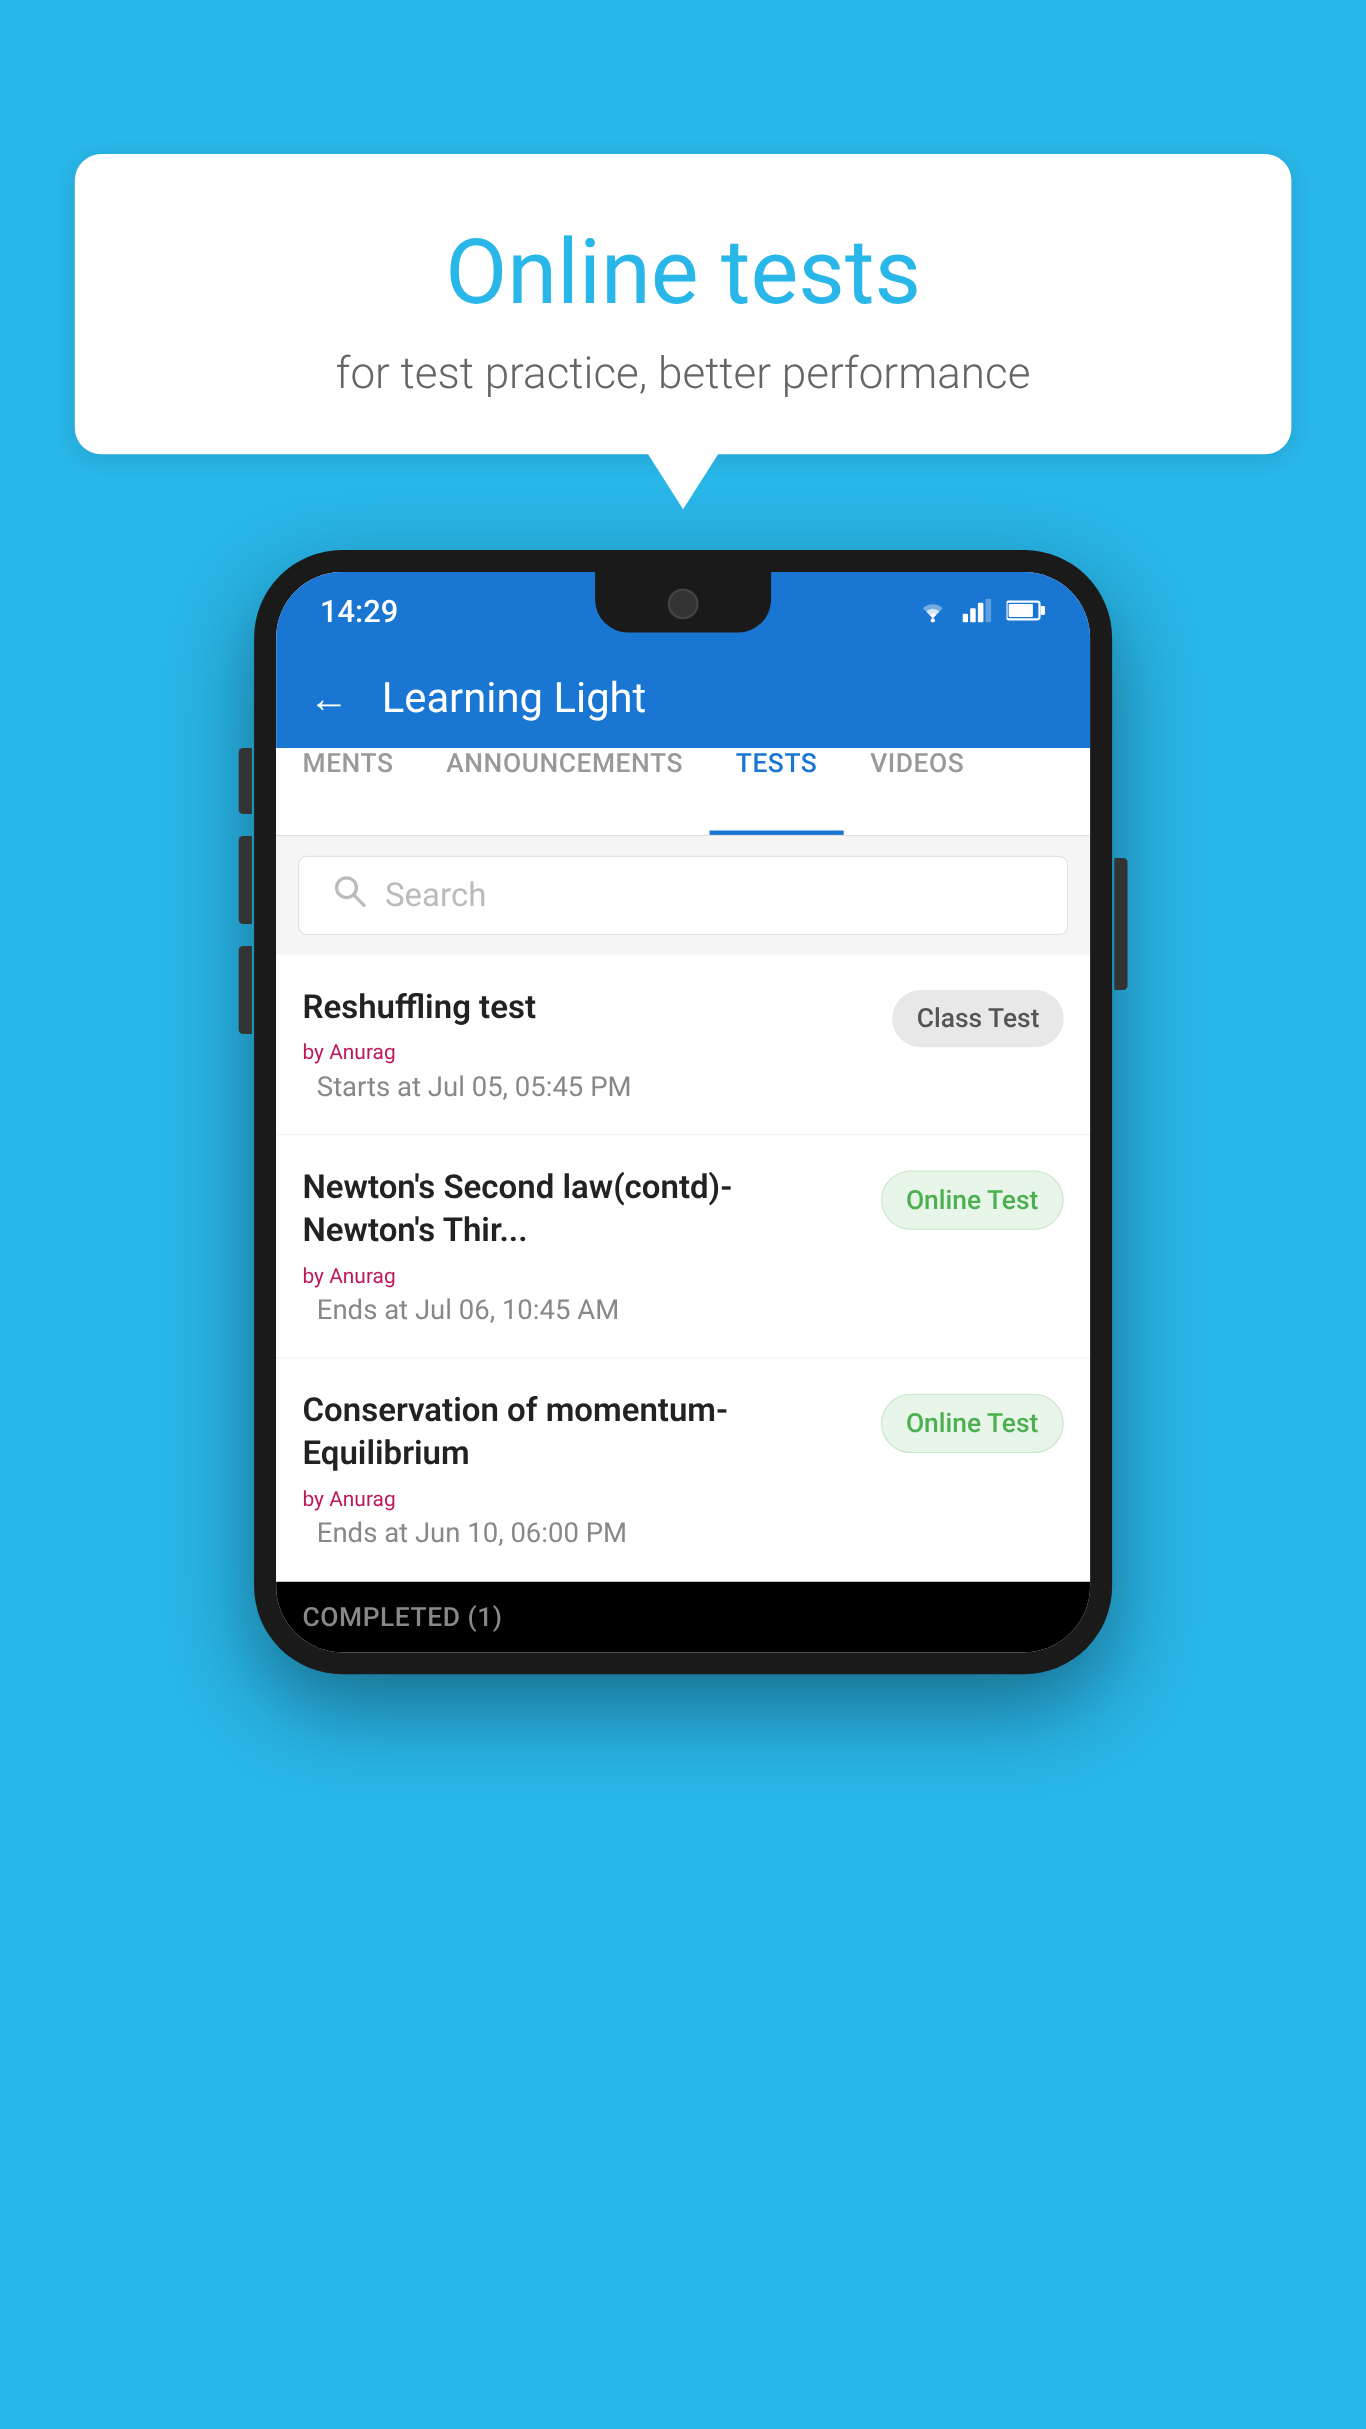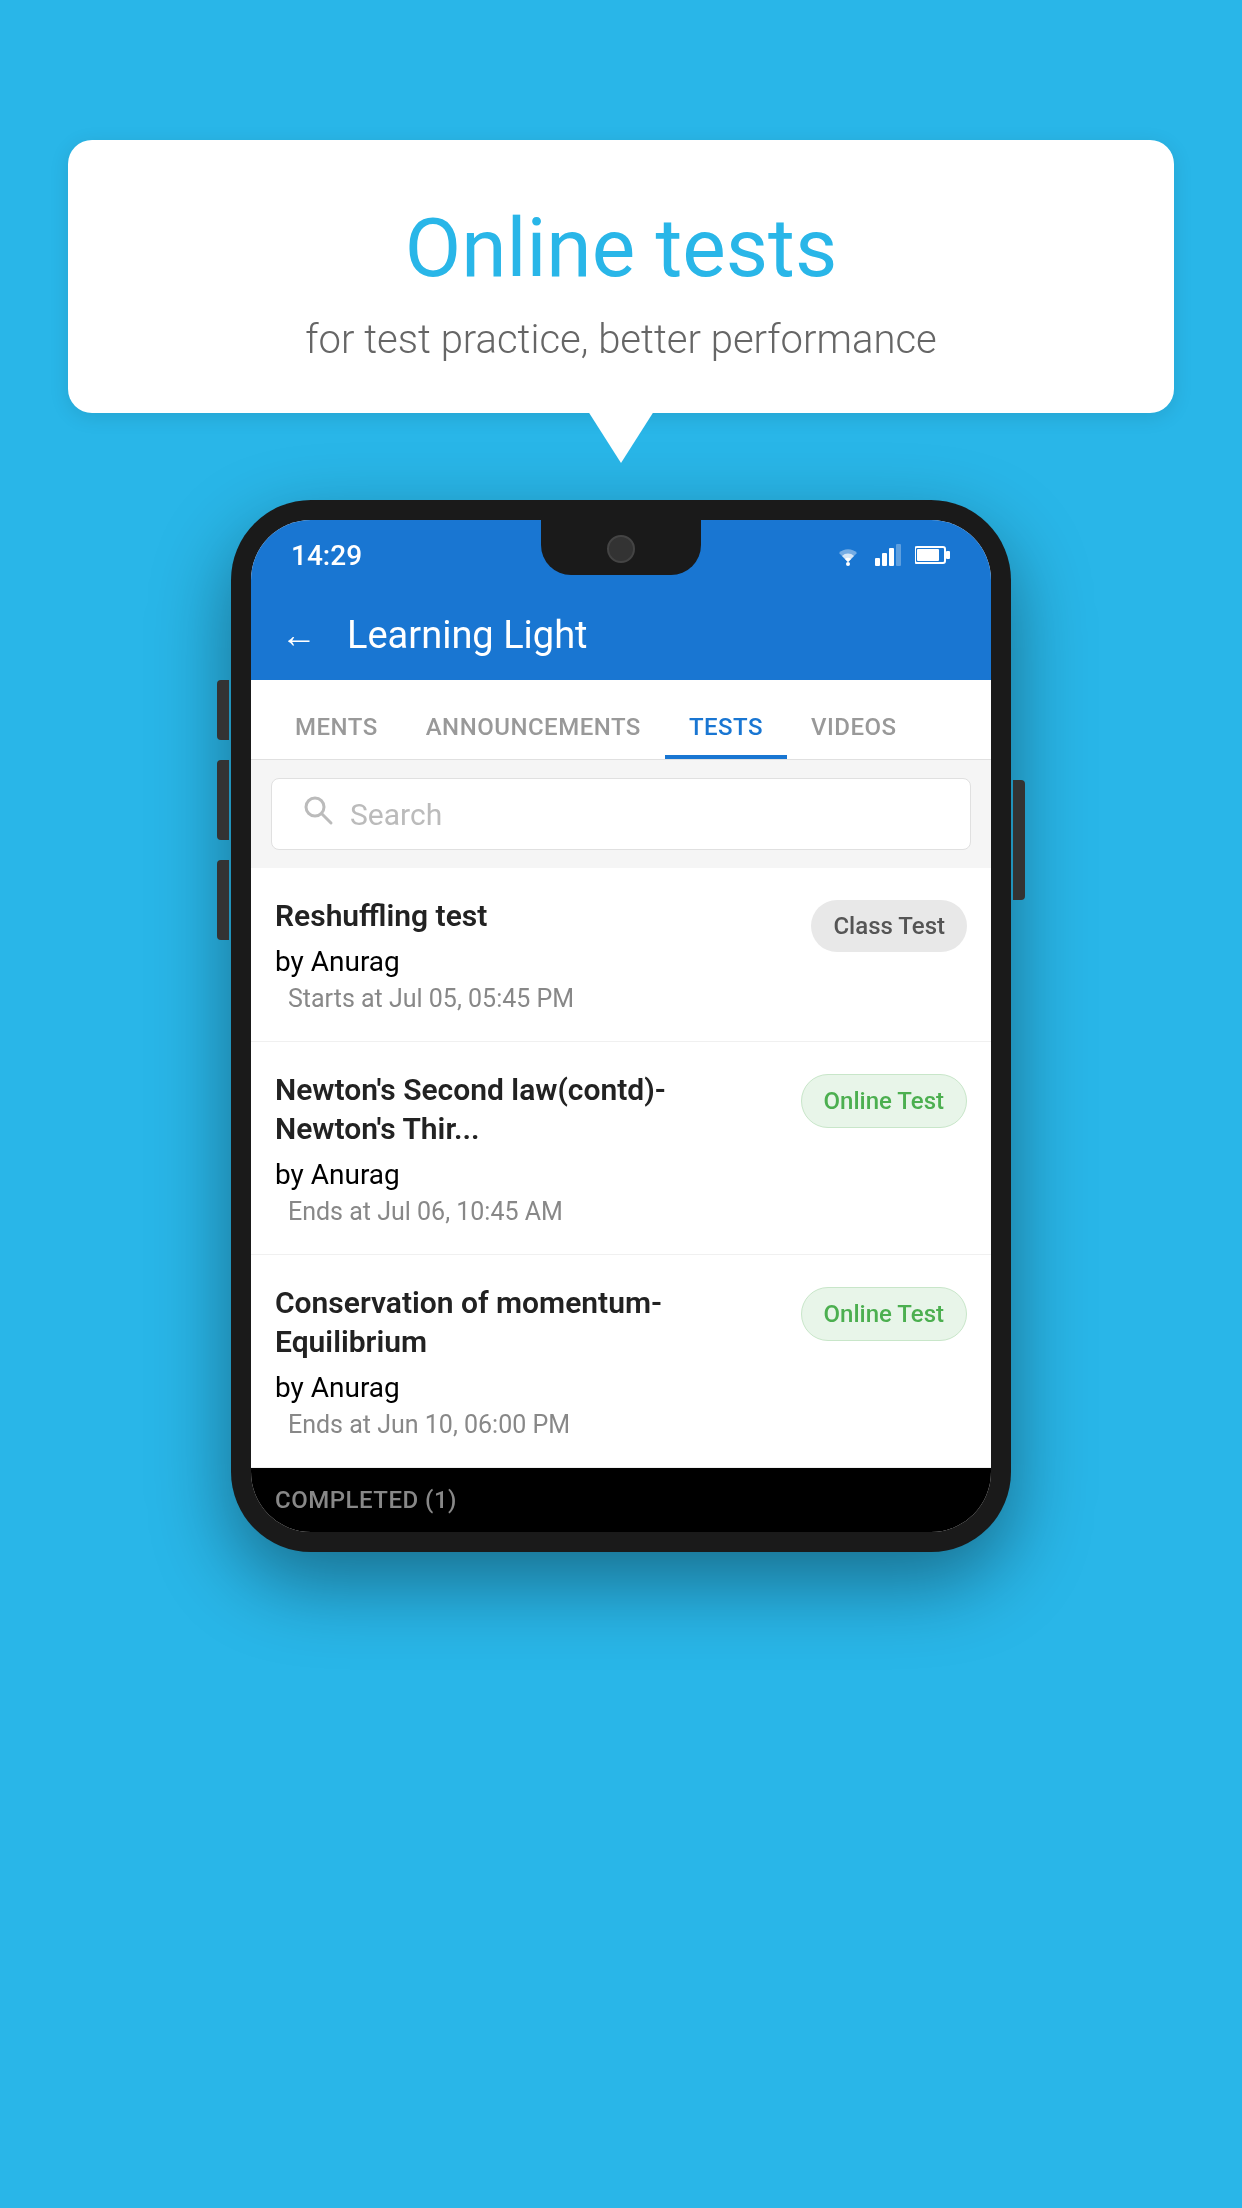--- a/index.html
+++ b/index.html
@@ -148,22 +148,20 @@
       font-size: 38px;
       font-weight: 400;
     }
 
     
     .tabs-bar {
       background: white;
       display: flex;
       border-bottom: 1px solid #e0e0e0;
       height: 80px;
-      align-items: flex-end;
-      padding-left: 20px;
     }
 
     .tab {
       padding: 0 24px 18px;
       font-size: 24px;
       font-weight: 500;
       color: #999;
       cursor: pointer;
       text-transform: uppercase;
       letter-spacing: 0.5px;
@@ -241,22 +239,22 @@
 
     .test-name {
       font-size: 30px;
       font-weight: 600;
       color: #222;
       margin-bottom: 10px;
       line-height: 1.3;
     }
 
     .test-author {
-      font-size: 28px;
-      color: #000000;
+      font-size: 19px;
+      color: #be185d;
       margin-bottom: 6px;
     }
 
     .test-date {
       font-size: 25px;
       color: #888;
       margin-left: 13px;
     }
 
     .test-badge {

